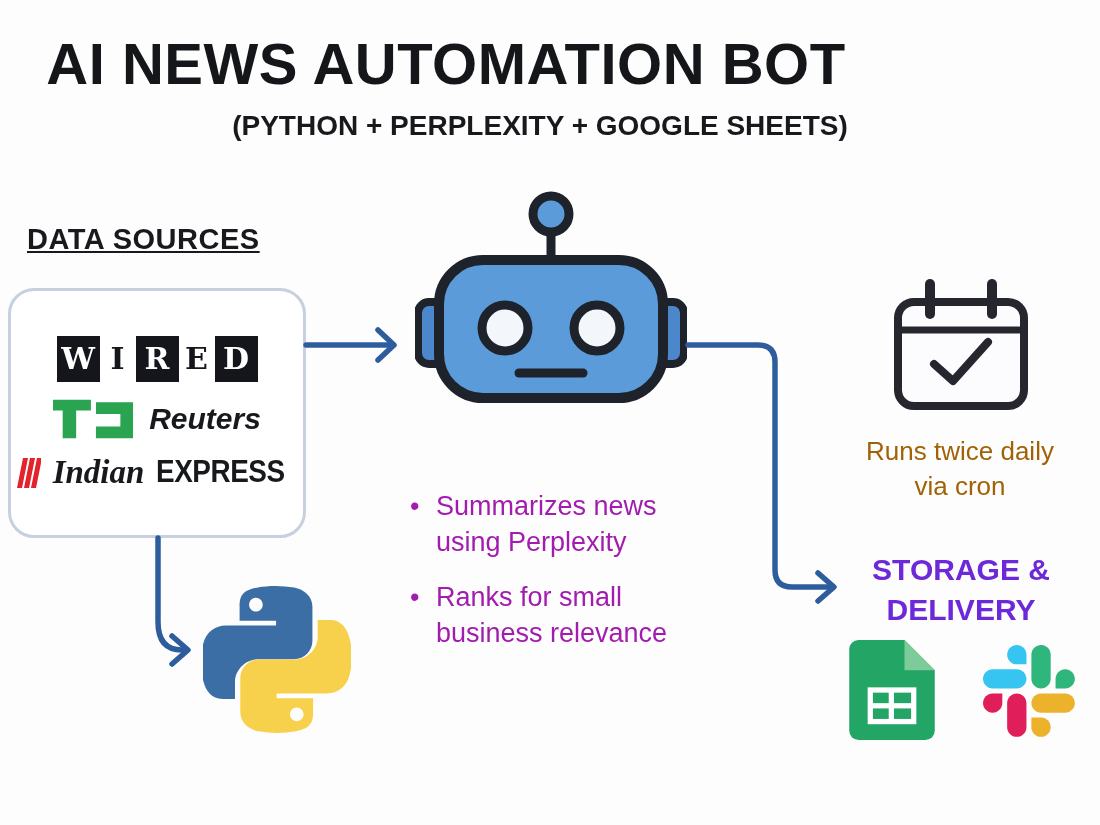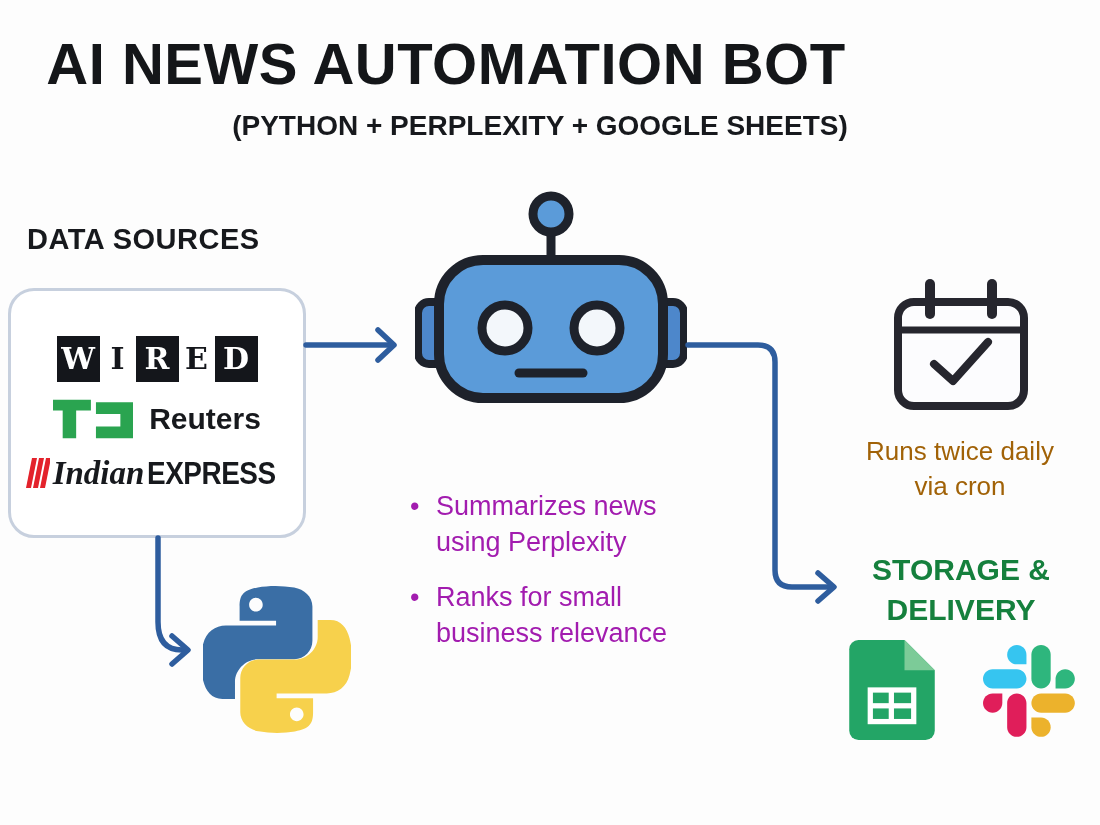--- a/index.html
+++ b/index.html
@@ -12,43 +12,43 @@
   
   .title{
     left:0;top:30px;width:892px;text-align:center;
     font-size:58px;font-weight:700;letter-spacing:.5px;color:#141619;
   }
   .subtitle{
     left:0;top:110px;width:1080px;text-align:center;
     font-size:28px;font-weight:700;color:#17191d;
   }
   .section-heading{
-    font-size:29px;font-weight:700;color:#17191d;letter-spacing:.5px;
+    font-size:29px;font-weight:700;color:#17191d;letter-spacing:.5px;text-decoration:underline;
   }
   .sources-heading{left:27px;top:223px;}
   .automation-heading{left:840px;top:223px;width:235px;text-align:center;}
   .storage-heading{
     left:848px;top:550px;width:226px;text-align:center;
-    font-size:30px;font-weight:700;line-height:1.33;color:#15803d;
+    font-size:30px;font-weight:700;line-height:1.33;color:#6d28d9;
   }
   
   .sources-box{
     left:8px;top:288px;width:298px;height:250px;box-sizing:border-box;
     background:#ffffff;border:3px solid #c7d0de;border-radius:26px;
     display:flex;flex-direction:column;align-items:center;justify-content:center;
     gap:16px;padding:10px 6px;
   }
   .wired{display:flex;align-items:center;gap:5px;
     font-family:"DejaVu Serif", serif;font-weight:700;font-size:30px;}
   .wired .lt{height:46px;line-height:46px;text-align:center;}
   .wired .inv{background:#14161b;color:#ffffff;width:43px;}
   .wired .pln{color:#14161b;width:26px;}
-  .tc-row{display:flex;align-items:center;gap:16px;}
+  .tc-row{display:flex;align-items:center;gap:16px;font-style:italic;}
   .reuters{font-size:30px;font-weight:700;color:#17191d;}
-  .ie-row{display:flex;align-items:center;gap:3px;}
+  .ie-row{display:flex;align-items:flex-start;gap:12px;}
   .ie-script{font-family:"Liberation Serif", serif;font-style:italic;font-weight:700;
     font-size:33px;color:#17191d;line-height:1;}
   .ie-caps{font-size:31px;font-weight:700;color:#17191d;line-height:1;
     display:inline-block;transform:scaleX(.9);transform-origin:left bottom;letter-spacing:-.5px;}
   
   .bot-label{
     left:403px;top:434px;width:300px;text-align:center;
     font-size:31px;font-weight:700;letter-spacing:.5px;color:#1b1d22;
   }
   .bot-bullets{

